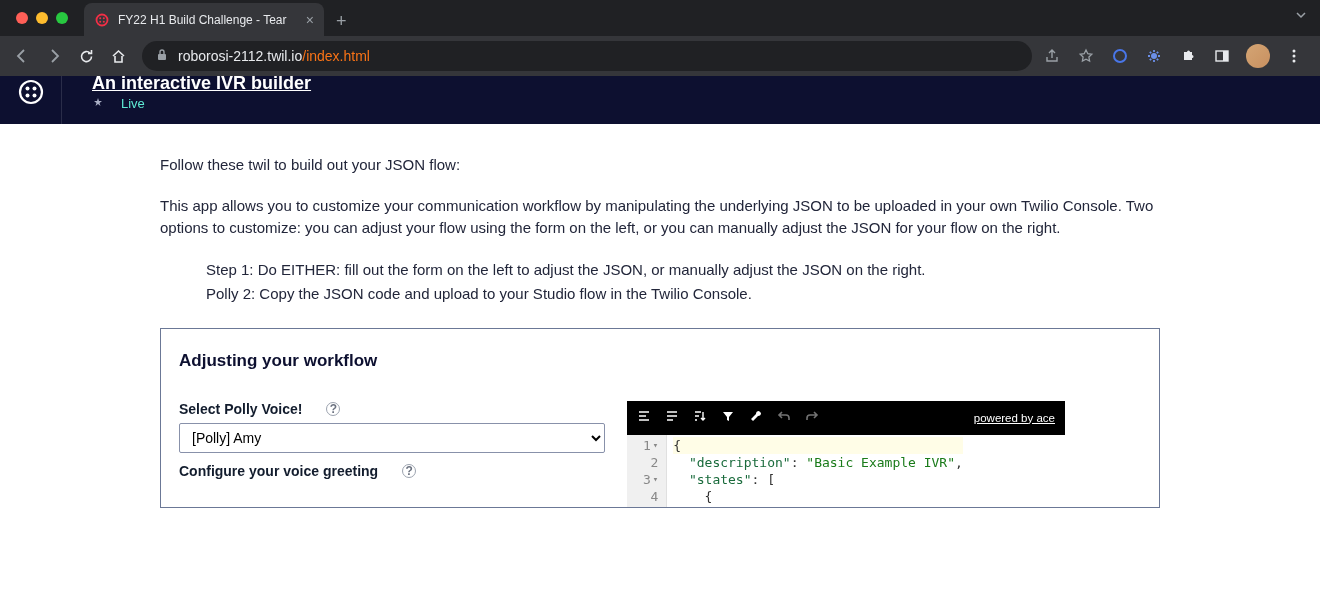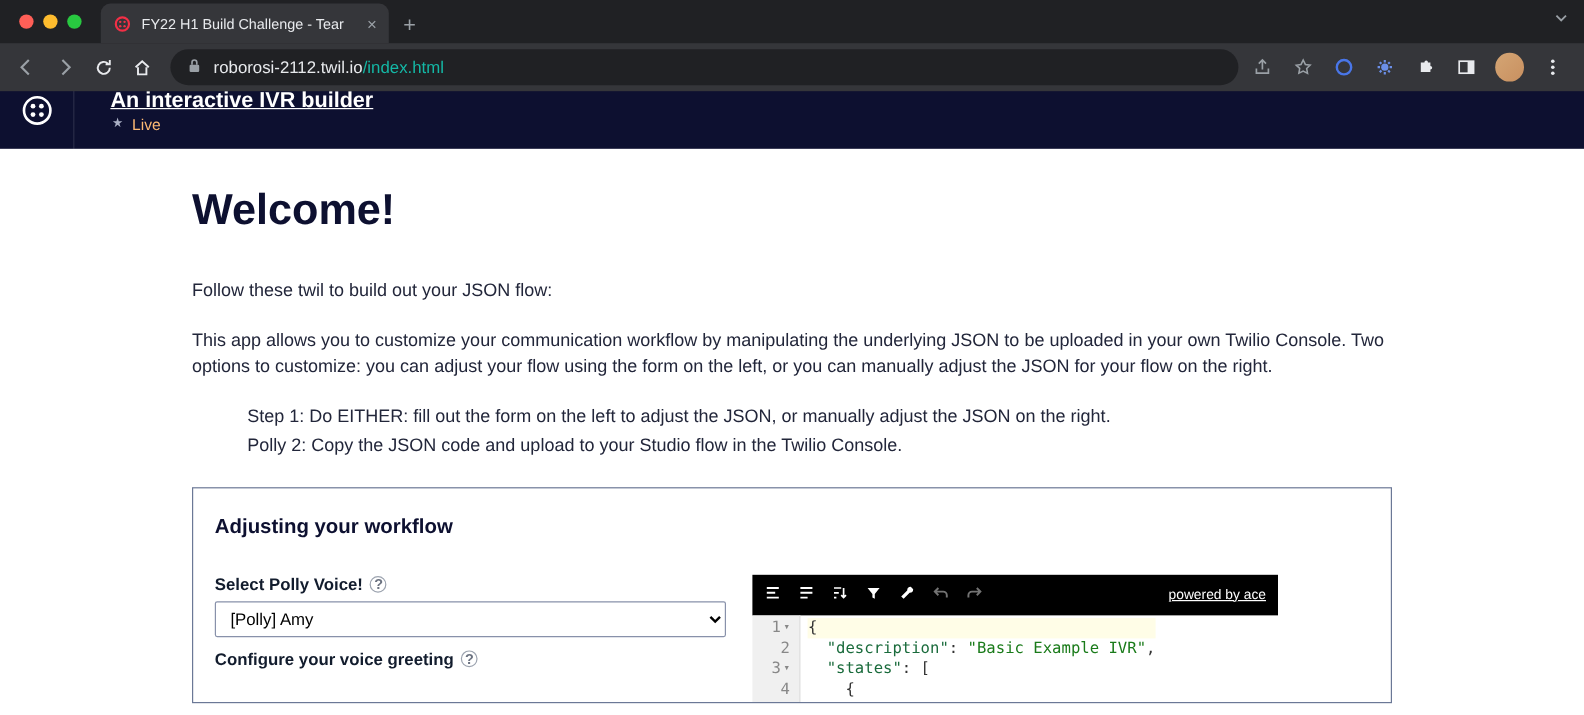--- a/index.html
+++ b/index.html
@@ -113,21 +113,21 @@
       display: flex;
       align-items: center;
       padding: 0 14px;
       margin: 0 6px;
       color: #e8eaed;
       font-size: 14px;
       gap: 10px;
     }
     .url-lock { color: #9aa0a6; font-size: 12px; }
     .url-domain { color: #e8eaed; }
-    .url-path { color: #14b8a6; }
+    .url-path { color: #f97316; }
     .toolbar-icons {
       display: flex;
       align-items: center;
       gap: 14px;
       padding-right: 8px;
     }
     .toolbar-icon {
       color: #9aa0a6;
       width: 20px;
       height: 20px;
@@ -163,23 +163,23 @@
     }
     .app-title {
       font-size: 18px;
       font-weight: 600;
       color: #fff;
       text-decoration: underline;
     }
     .app-status {
       display: flex;
       align-items: center;
-      gap: 6px;
+      gap: 17px;
       font-size: 13px;
-      color: #fdba74;
+      color: #5eead4;
       margin-top: 2px;
     }
     
     
     .content {
       padding: 30px 160px 0 160px;
       color: #121c2d;
     }
     .welcome {
       font-size: 36px;
@@ -223,21 +223,21 @@
     }
     .editor-col {
       flex: 0 0 438px;
     }
     .field-label {
       font-size: 14px;
       font-weight: 700;
       color: #121c2d;
       display: flex;
       align-items: center;
-      gap: 6px;
+      gap: 24px;
       margin-bottom: 6px;
     }
     .help-icon {
       font-size: 12px;
       color: #6b7280;
       border: 1px solid #9ca3af;
       border-radius: 50%;
       width: 14px;
       height: 14px;
       display: inline-flex;
@@ -438,21 +438,20 @@
         <svg width="12" height="12" viewBox="0 0 12 12">
             <path d="M6 2l1 3h3l-2.5 2 1 3L6 8l-2.5 2 1-3L2 5h3z" fill="#aab0c5"></path>
           </svg>
       </span>
       <span>Live</span>
     </div>
   </div>
 </div>
 
 <div class="content">
-  <h1 class="welcome">Welcome!</h1>
   <p class="intro">Follow these twil to build out your JSON flow:</p>
   <p class="intro">This app allows you to customize your communication workflow by manipulating the underlying JSON to be uploaded in your own Twilio Console. Two options to customize: you can adjust your flow using the form on the left, or you can manually adjust the JSON for your flow on the right.</p>
   <div class="steps">
     <div>
       <span class="step-label">Step 1:</span><span> Do EITHER: fill out the form on the left to adjust the JSON, or manually adjust the JSON on the right.</span>
     </div>
     <div>
       <span class="step-label">Polly 2:</span><span> Copy the JSON code and upload to your Studio flow in the Twilio Console.</span>
     </div>
   </div>

